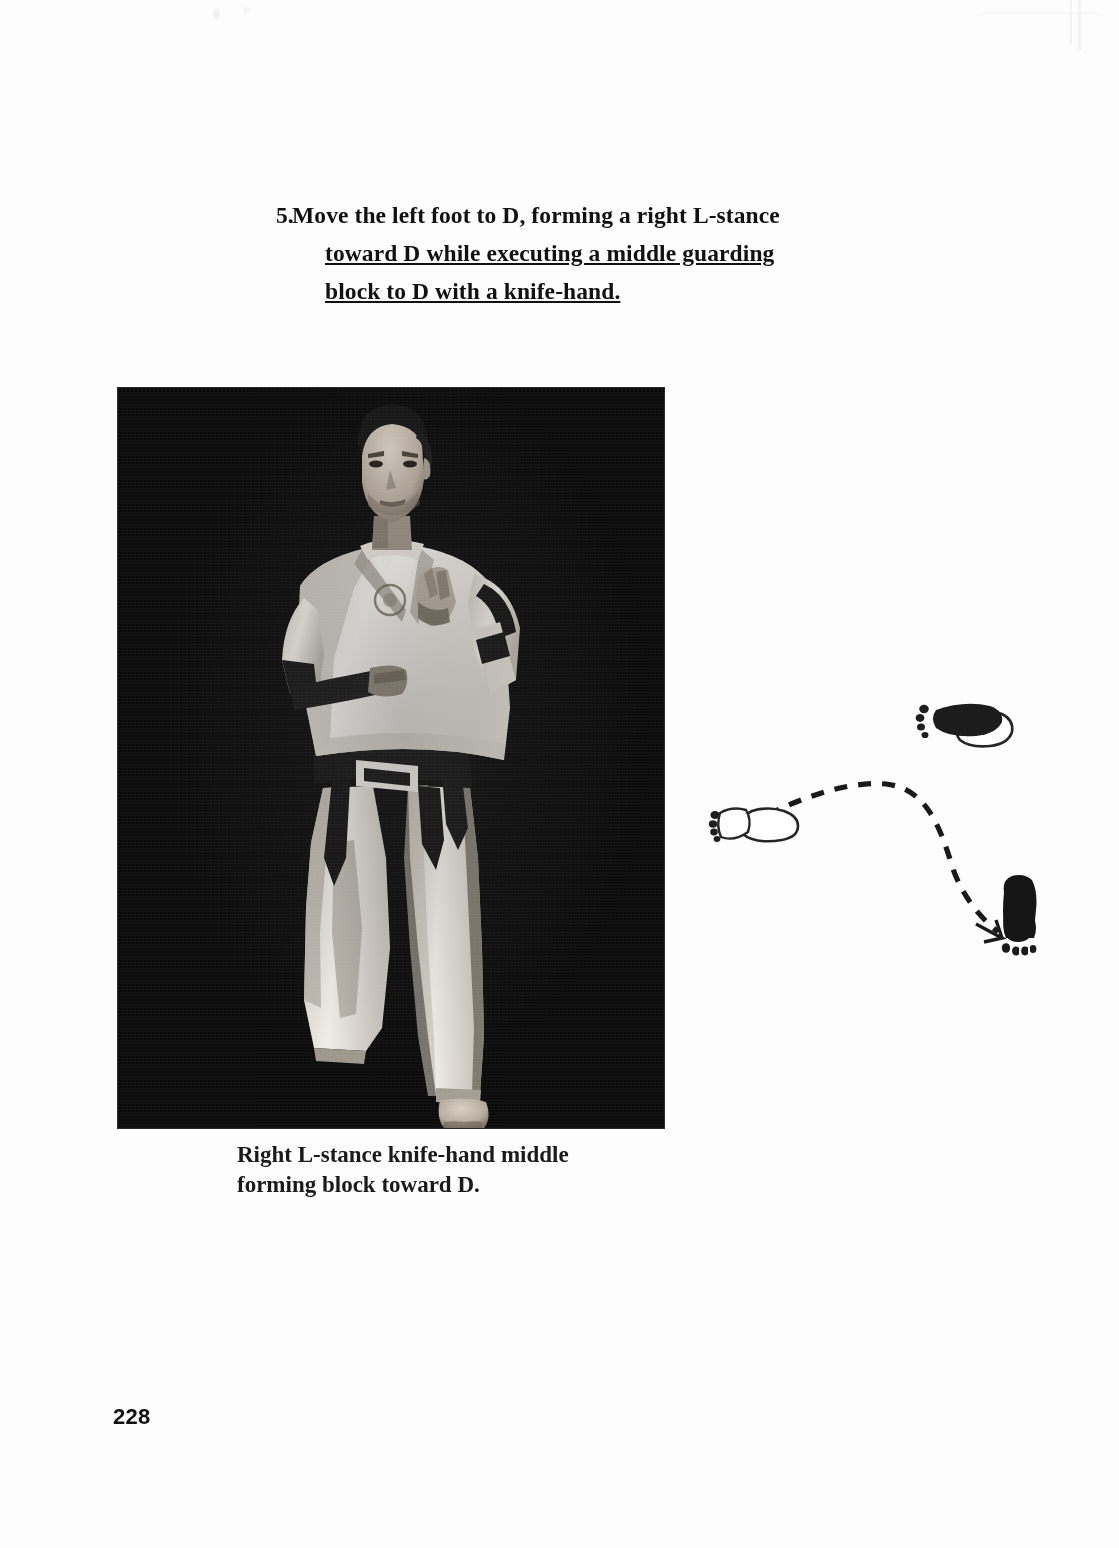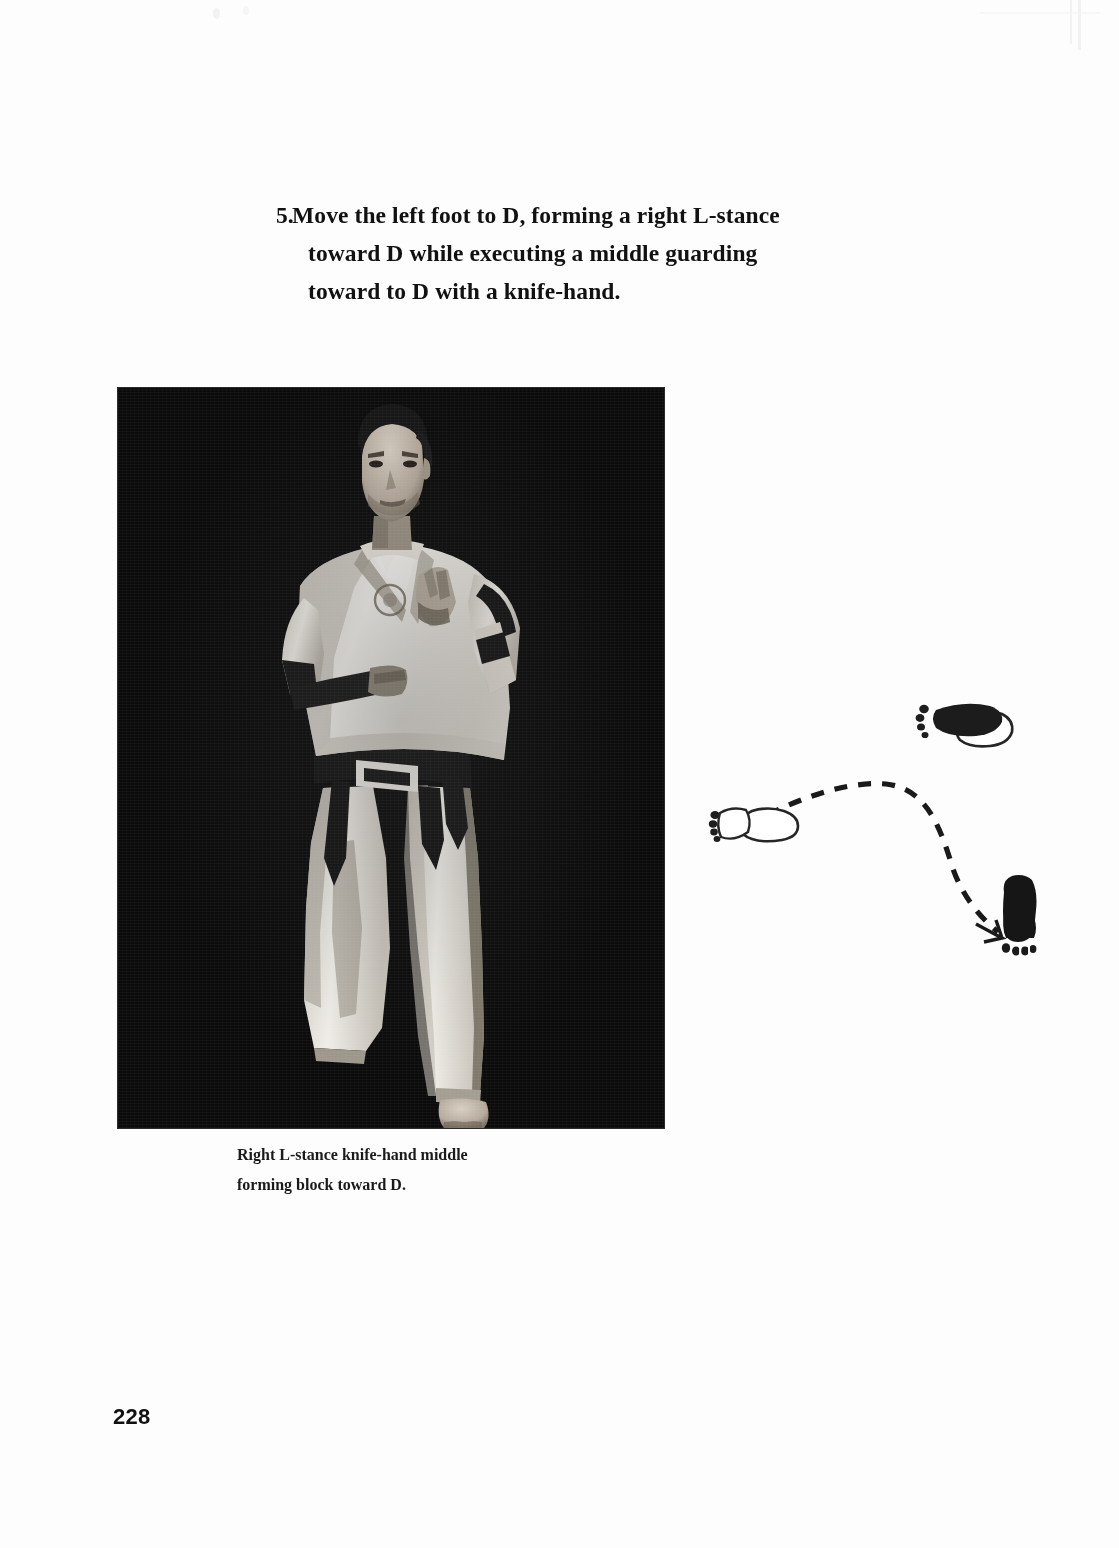--- a/index.html
+++ b/index.html
@@ -50,21 +50,21 @@
     position: absolute;
     left: 0;
     top: 0;
     font-family: "Liberation Serif", serif;
     font-weight: bold;
     font-size: 23.5px;
     line-height: 38px;
     color: #111111;
   }
   .instr-body { margin-left: 16px; }
-  .instr-line-2, .instr-line-3 { margin-left: 32px; }
+  .instr-line-2, .instr-line-3 { margin-left: 49px; text-decoration: underline; }
 
   
   .photo {
     position: absolute;
     left: 118px;
     top: 388px;
     width: 546px;
     height: 740px;
     background: #0b0b0b;
     overflow: hidden;
@@ -95,21 +95,21 @@
   .caption {
     position: absolute;
     left: 237px;
     top: 1140px;
     width: 420px;
   }
   .caption-line {
     display: block;
     font-family: "Liberation Serif", serif;
     font-weight: bold;
-    font-size: 16px;
+    font-size: 23px;
     line-height: 30px;
     color: #1a1a1a;
     white-space: nowrap;
   }
 
   
   .diagram {
     position: absolute;
     left: 690px;
     top: 680px;
@@ -138,21 +138,21 @@
   <div class="scan-speck" style="left:213px; top:8px; width:7px; height:11px;"></div>
   <div class="scan-speck" style="left:243px; top:6px; width:6px; height:9px; opacity:.35;"></div>
   <div class="scan-edge-line" style="left:1070px; top:0px; width:2px; height:44px;"></div>
   <div class="scan-edge-line" style="left:1078px; top:0px; width:3px; height:50px;"></div>
   <div class="scan-edge-line" style="left:980px; top:12px; width:120px; height:2px; opacity:.5;"></div>
 
   <div class="instruction">
     <span class="instr-num">5.</span>
     <span class="instruction-line instr-body">Move the left foot to D, forming a right L-stance</span>
     <span class="instruction-line instr-line-2">toward D while executing a middle guarding</span>
-    <span class="instruction-line instr-line-3">toward to D with a knife-hand.</span>
+    <span class="instruction-line instr-line-3">block to D with a knife-hand.</span>
   </div>
 
   <div class="photo">
     <svg class="figure-svg" viewBox="0 0 546 740" xmlns="http://www.w3.org/2000/svg">
       <defs>
         <linearGradient id="gi" x1="0" y1="0" x2="1" y2="0.4">
           <stop offset="0%" stop-color="#cfcac2"></stop>
           <stop offset="38%" stop-color="#f4f2ee"></stop>
           <stop offset="100%" stop-color="#d8d4cc"></stop>
         </linearGradient>

